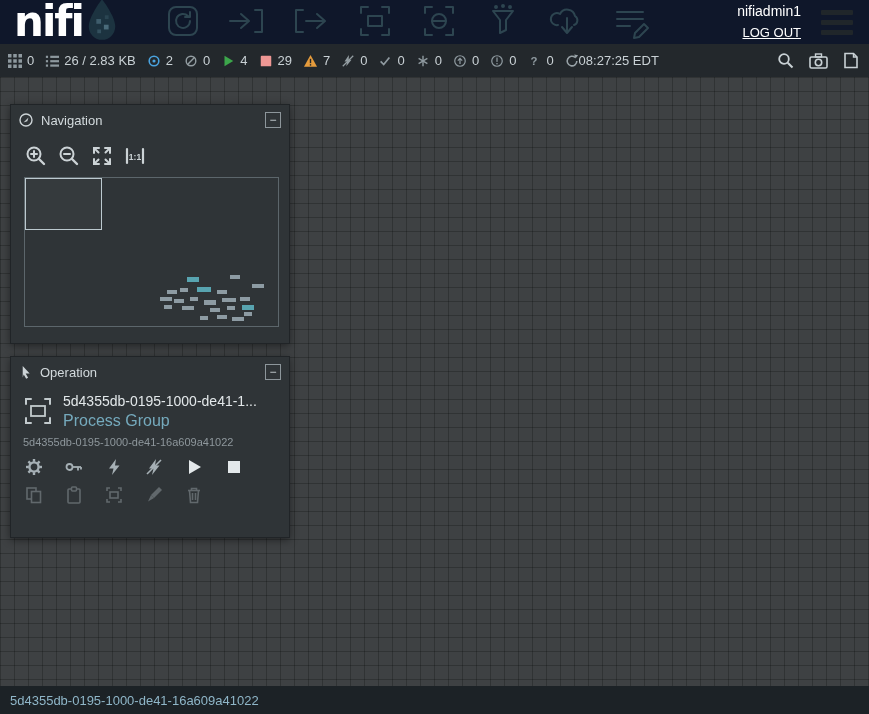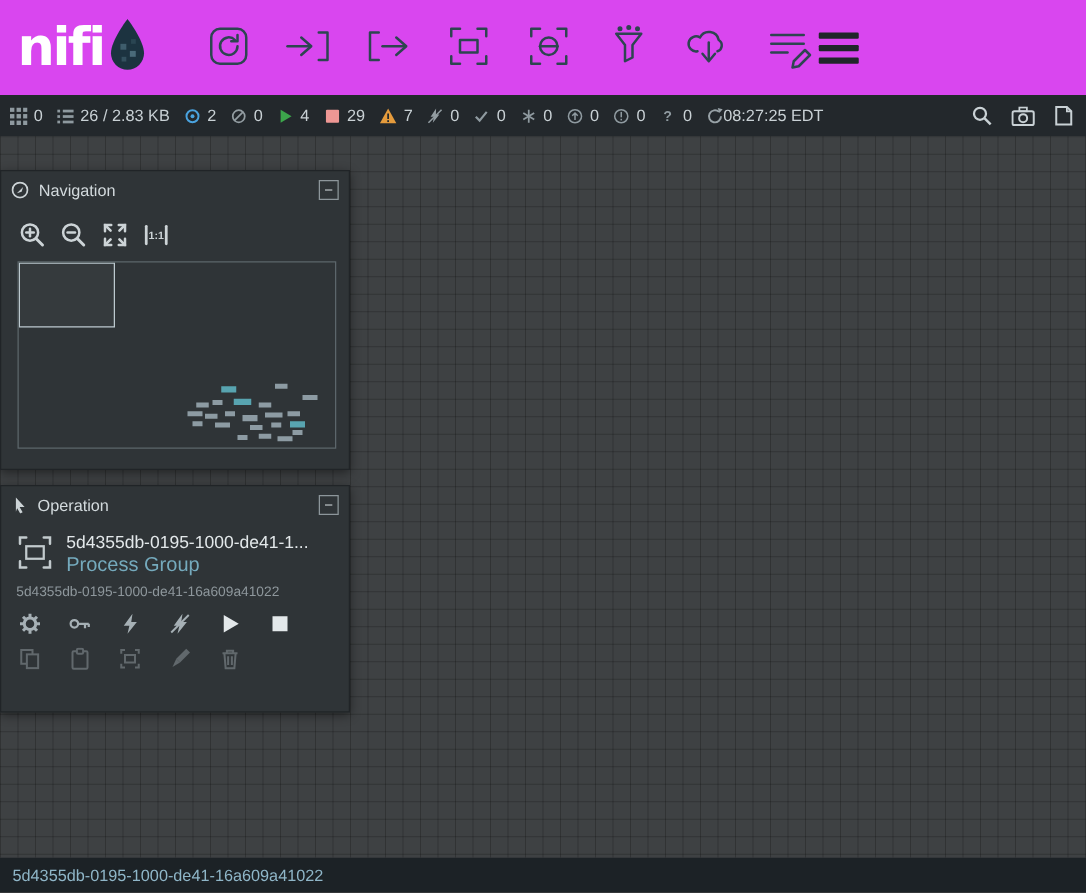--- a/index.html
+++ b/index.html
@@ -1,21 +1,21 @@
 <!DOCTYPE html>
 <html><head>
 <meta charset="utf-8">
 <style>
   *{margin:0;padding:0;box-sizing:border-box}
   html,body{width:869px;height:714px;overflow:hidden;background:#3e4143;
     font-family:"Liberation Sans",sans-serif;}
   .app{display:flex;flex-direction:column;width:869px;height:714px}
 
   
-  .app-header{height:76px;background:#d946ef;display:flex;align-items:center;
+  .app-header{height:44px;background:#0f172a;display:flex;align-items:center;
     padding:0 14px;flex:0 0 auto}
   .logo{display:flex;align-items:center;gap:2px}
   .logo-text{color:#fff;font-size:42px;font-weight:bold;letter-spacing:-2px;
     line-height:1;font-family:"DejaVu Sans",sans-serif}
   .component-toolbar{display:flex;align-items:center;gap:20px;margin-left:42px}
   .ct-btn{width:44px;height:40px;display:flex;align-items:center;justify-content:center;cursor:grab}
   .ct-btn svg{stroke:#2d4550;fill:none;stroke-width:2;stroke-linecap:round;stroke-linejoin:round}
   .user-block{margin-left:auto;text-align:right;color:#fff;margin-right:18px;line-height:1.35}
   .user-name{font-size:14px}
   .logout-link{font-size:13px;color:#fff;text-decoration:underline;cursor:pointer;display:inline-block}
@@ -30,21 +30,21 @@
   .sb-right{margin-left:auto;display:flex;align-items:center;gap:15px;margin-right:2px}
   .sb-btn{cursor:pointer;display:flex;align-items:center;justify-content:center}
   .refresh-wrap{display:flex;align-items:center;gap:0}
 
   
   .canvas{flex:1 1 auto;position:relative;background-color:#3e4143;
     background-image:linear-gradient(rgba(0,0,0,.22) 1px,transparent 1px),
                      linear-gradient(90deg,rgba(0,0,0,.22) 1px,transparent 1px);
     background-size:14px 14px}
 
-  .panel{position:absolute;left:0;width:280px;background:#2f3437;
+  .panel{position:absolute;left:10px;width:280px;background:#2f3437;
     border:1px solid #202427;box-shadow:0 2px 8px rgba(0,0,0,.45);color:#d3dadd}
   .panel-header{height:30px;display:flex;align-items:center;gap:8px;padding:0 8px;font-size:13px}
   .collapse-btn{margin-left:auto;width:16px;height:16px;border:1px solid #8d969b;
     color:#c6cdd1;font-size:12px;line-height:13px;text-align:center;background:transparent;cursor:pointer}
 
   .nav-panel{top:27px;height:240px}
   .nav-toolbar{display:flex;align-items:center;gap:7px;padding:8px 6px 6px 12px}
   .nav-tool{width:26px;height:26px;display:flex;align-items:center;justify-content:center;cursor:pointer}
   .nav-tool svg{stroke:#ccd3d6;fill:none;stroke-width:2;stroke-linecap:round}
   .minimap{position:relative;margin:2px 10px 12px 13px;height:150px;border:1px solid #5c666b;overflow:hidden;cursor:pointer}
@@ -145,20 +145,24 @@
       <div class="ct-btn" title="Label">
         <svg width="44" height="36" viewBox="0 0 44 36">
           <path d="M8 8 h26"></path>
             <path d="M8 15 h26"></path>
             <path d="M8 22 h13"></path>
           <path d="M26 29 l9 -9 l4 4 -9 9 -5 1 Z"></path>
         </svg>
       </div>
     </div>
 
+    <div class="user-block">
+      <div class="user-name">nifiadmin1</div>
+      <span class="logout-link">LOG OUT</span>
+    </div>
 
     <div class="hamburger">
       <i></i>
       <i></i>
       <i></i>
     </div>
   </header>
 
   <div class="statusbar">
 

